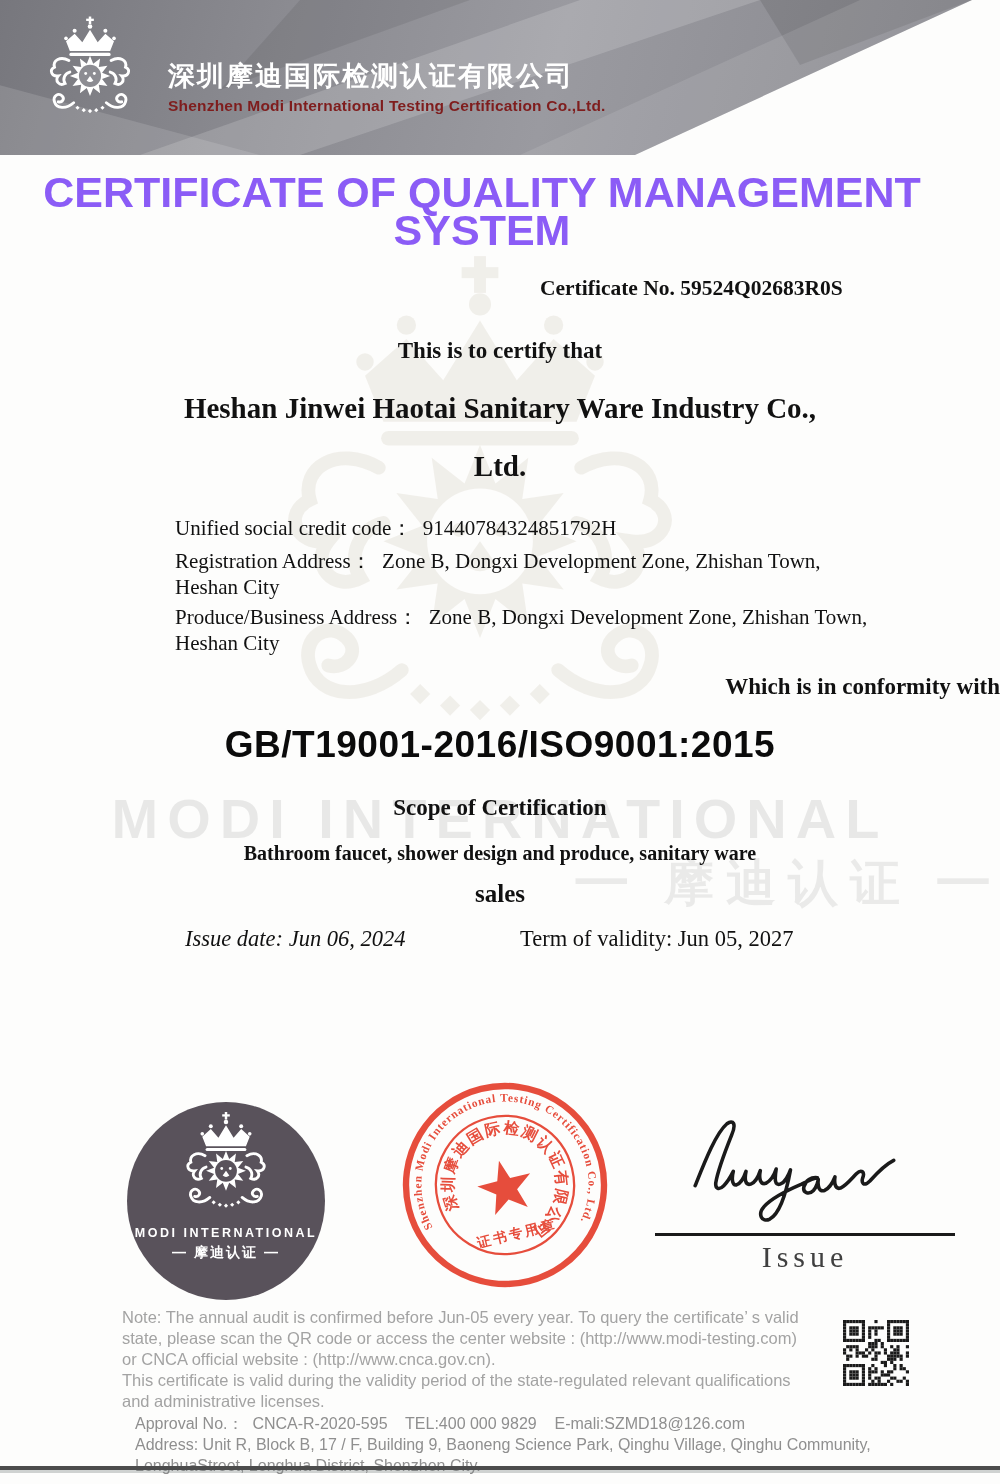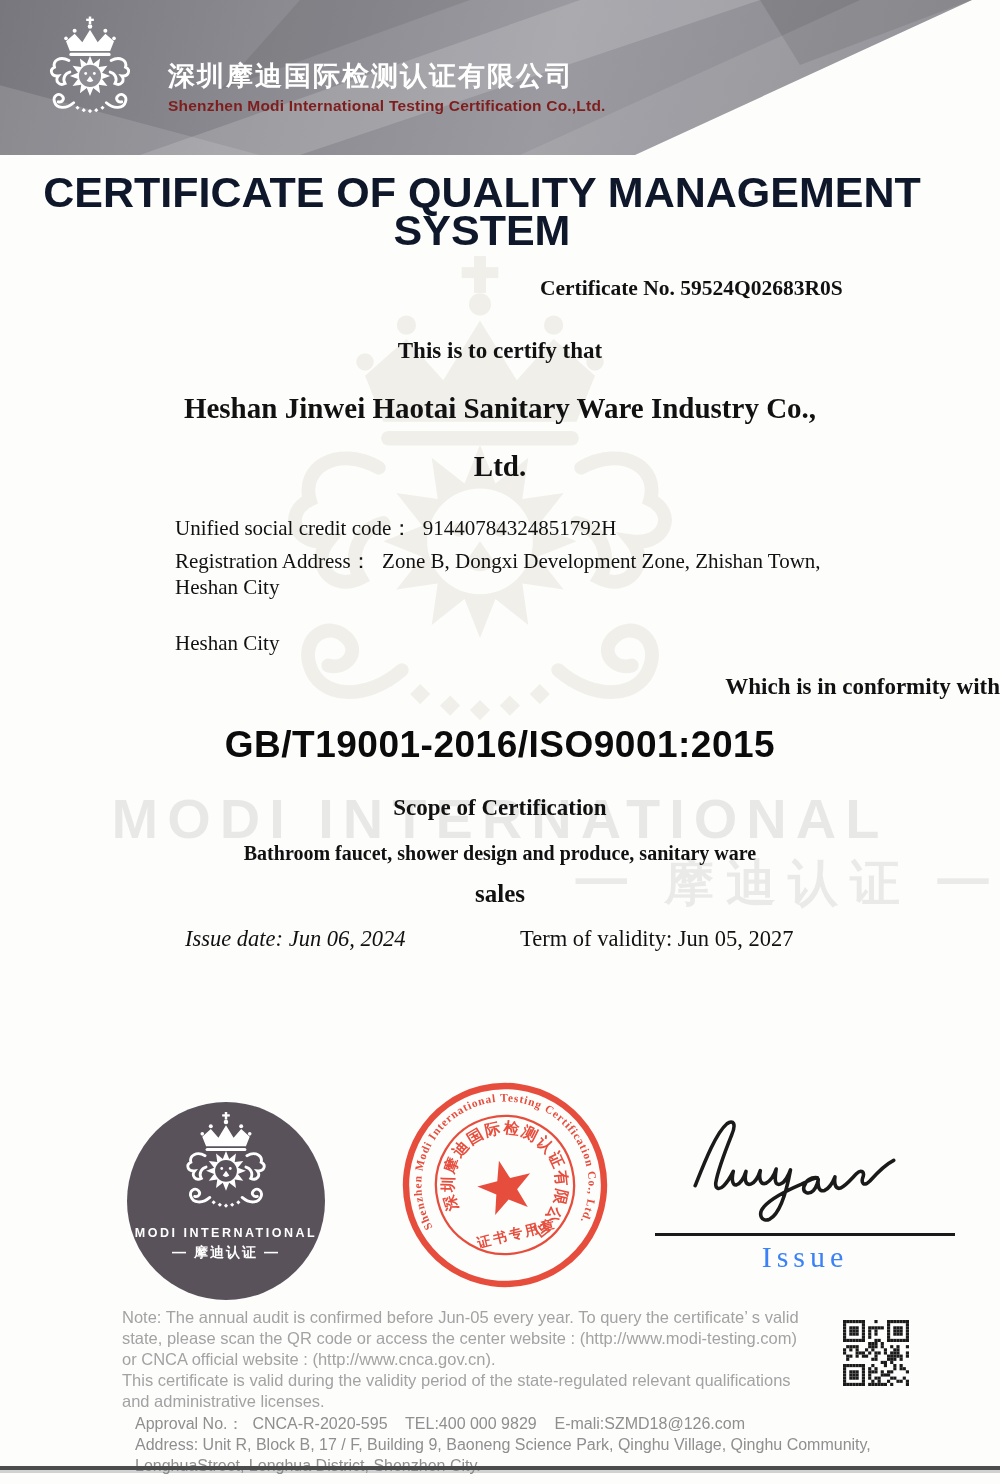--- a/index.html
+++ b/index.html
@@ -22,21 +22,21 @@
   .co-en{left:168px;top:97px;font-family:"Liberation Sans",sans-serif;font-weight:bold;
          font-size:15.5px;color:#7f1d1d;letter-spacing:0.2px;}
   
   .wm-crest{left:250px;top:255px;width:460px;height:545px;color:#8a7a55;opacity:0.10;}
   .wm-en{left:0;top:786px;width:1000px;text-align:center;font-family:"Liberation Sans",sans-serif;
          font-weight:bold;font-size:56px;letter-spacing:9px;color:#000;opacity:0.08;}
   .wm-cn{left:0;top:850px;width:1000px;text-align:right;font-family:"Liberation Sans",sans-serif;
          font-weight:bold;font-size:50px;letter-spacing:12px;color:#000;opacity:0.07;}
   
   .title{left:0;top:173px;width:964px;text-align:center;font-family:"Liberation Sans",sans-serif;
-         font-weight:bold;font-size:43px;line-height:38px;letter-spacing:0px;color:#0f172a;}
+         font-weight:bold;font-size:43px;line-height:38px;letter-spacing:0px;color:#8b5cf6;}
   .certno{left:540px;top:276px;font-weight:bold;font-size:21.5px;}
   .certify{left:0;top:338px;width:1000px;text-align:center;font-weight:bold;font-size:23px;}
   .comp1{left:0;top:392px;width:1000px;text-align:center;font-weight:bold;font-size:29px;}
   .comp2{left:0;top:450px;width:1000px;text-align:center;font-weight:bold;font-size:29px;}
   .detail{left:175px;font-size:21px;}
   .conformity{left:0;top:674px;width:1000px;text-align:right;font-weight:bold;font-size:23px;}
   .standard{left:0;top:724px;width:1000px;text-align:center;font-family:"Liberation Sans",sans-serif;
             font-weight:bold;font-size:37px;letter-spacing:0.5px;color:#0b0b0b;}
   .scopehead{left:0;top:795px;width:1000px;text-align:center;font-weight:bold;font-size:23px;}
   .scope1{left:0;top:842px;width:1000px;text-align:center;font-weight:bold;font-size:20px;}
@@ -46,21 +46,21 @@
   
   .badge{left:127px;top:1102px;width:198px;height:198px;border-radius:50%;background:#59525b;}
   .badge-crest{position:absolute;left:49px;top:10px;width:100px;height:112px;color:#fff;}
   .badge-en{position:absolute;left:0;top:124px;width:100%;text-align:center;color:#fff;
             font-family:"Liberation Sans",sans-serif;font-weight:bold;font-size:12.5px;letter-spacing:2.5px;}
   .badge-cn{position:absolute;left:0;top:142px;width:100%;text-align:center;color:#fff;
             font-family:"Liberation Sans",sans-serif;font-weight:bold;font-size:14px;letter-spacing:2px;}
   .seal{left:396px;top:1076px;width:218px;height:218px;}
   .sig-svg{left:645px;top:1092px;width:310px;height:135px;}
   .sig-line{left:655px;top:1233px;width:300px;height:3px;background:#1a1a1a;}
-  .sig-issue{left:655px;top:1240px;width:300px;text-align:center;font-size:30px;letter-spacing:5px;color:#3b82f6;}
+  .sig-issue{left:655px;top:1240px;width:300px;text-align:center;font-size:30px;letter-spacing:5px;color:#404040;}
   
   .note-line{left:122px;color:#a3a3a3;font-family:"Liberation Sans",sans-serif;font-size:16.5px;}
   .contact-line{left:135px;color:#8f8f8f;font-family:"Liberation Sans",sans-serif;font-size:16px;}
   .qr{left:843px;top:1320px;width:66px;height:66px;}
   .bottom-line{left:0;top:1466px;width:1000px;height:4px;background:#4c4c4c;box-shadow:0 3px 0 rgba(120,130,130,0.35);}
 </style>
 </head>
 <body>
 
 <svg width="0" height="0" style="position:absolute">
@@ -125,20 +125,21 @@
   </div>
   <div class="abs certno">Certificate No. 59524Q02683R0S</div>
 
   <div class="abs certify">This is to certify that</div>
   <div class="abs comp1">Heshan Jinwei Haotai Sanitary Ware Industry Co.,</div>
   <div class="abs comp2">Ltd.</div>
 
   <div class="abs detail pre" style="top:514px">Unified social credit code：  91440784324851792H</div>
   <div class="abs detail pre" style="top:547px">Registration Address：  Zone B, Dongxi Development Zone, Zhishan Town,</div>
   <div class="abs detail pre" style="top:575px">Heshan City</div>
+  <div class="abs detail pre" style="top:603px">Produce/Business Address：  Zone B, Dongxi Development Zone, Zhishan Town,</div>
   <div class="abs detail pre" style="top:631px">Heshan City</div>
 
   <div class="abs conformity">Which is in conformity with</div>
   <div class="abs standard">GB/T19001-2016/ISO9001:2015</div>
   <div class="abs scopehead">Scope of Certification</div>
   <div class="abs scope1">Bathroom faucet, shower design and produce, sanitary ware</div>
   <div class="abs scope2">sales</div>
   <div class="abs issuedate">Issue date: Jun 06, 2024</div>
   <div class="abs validity">Term of validity: Jun 05, 2027</div>
 

